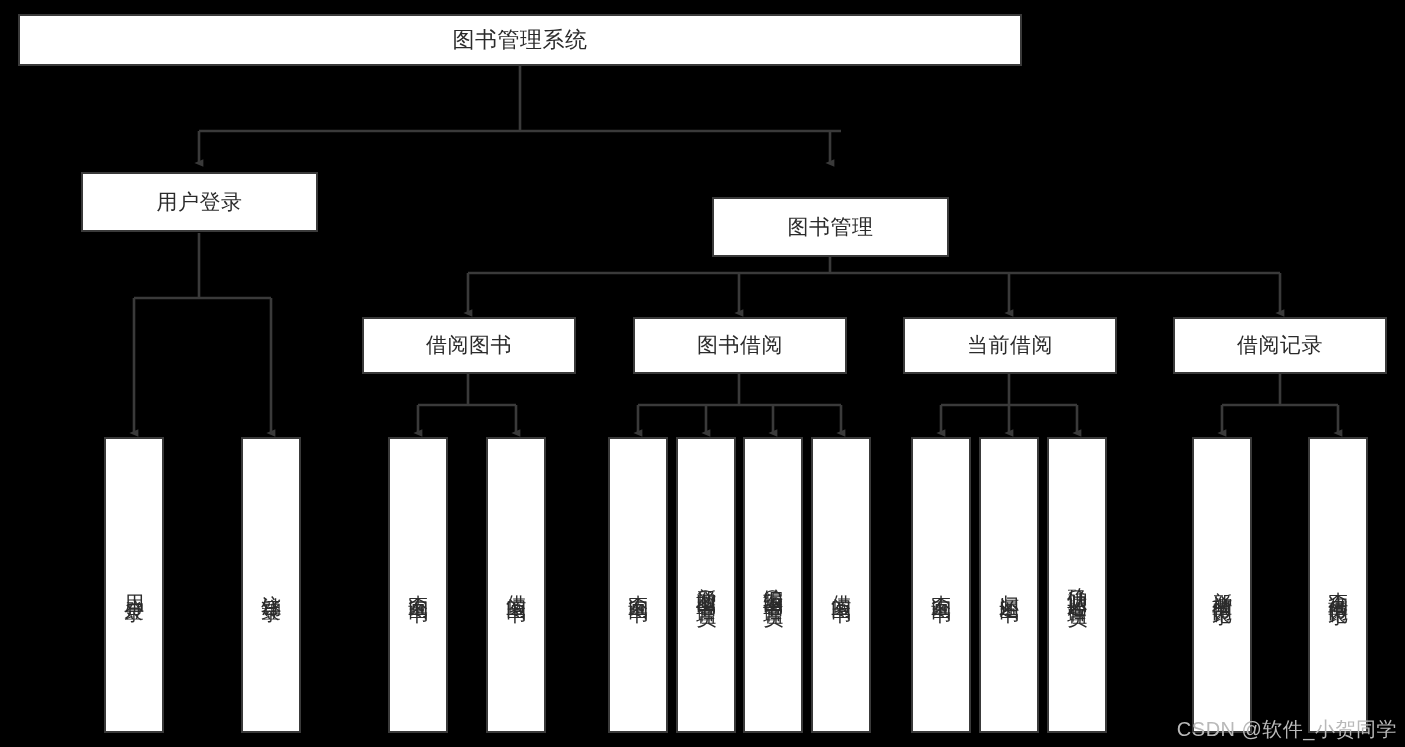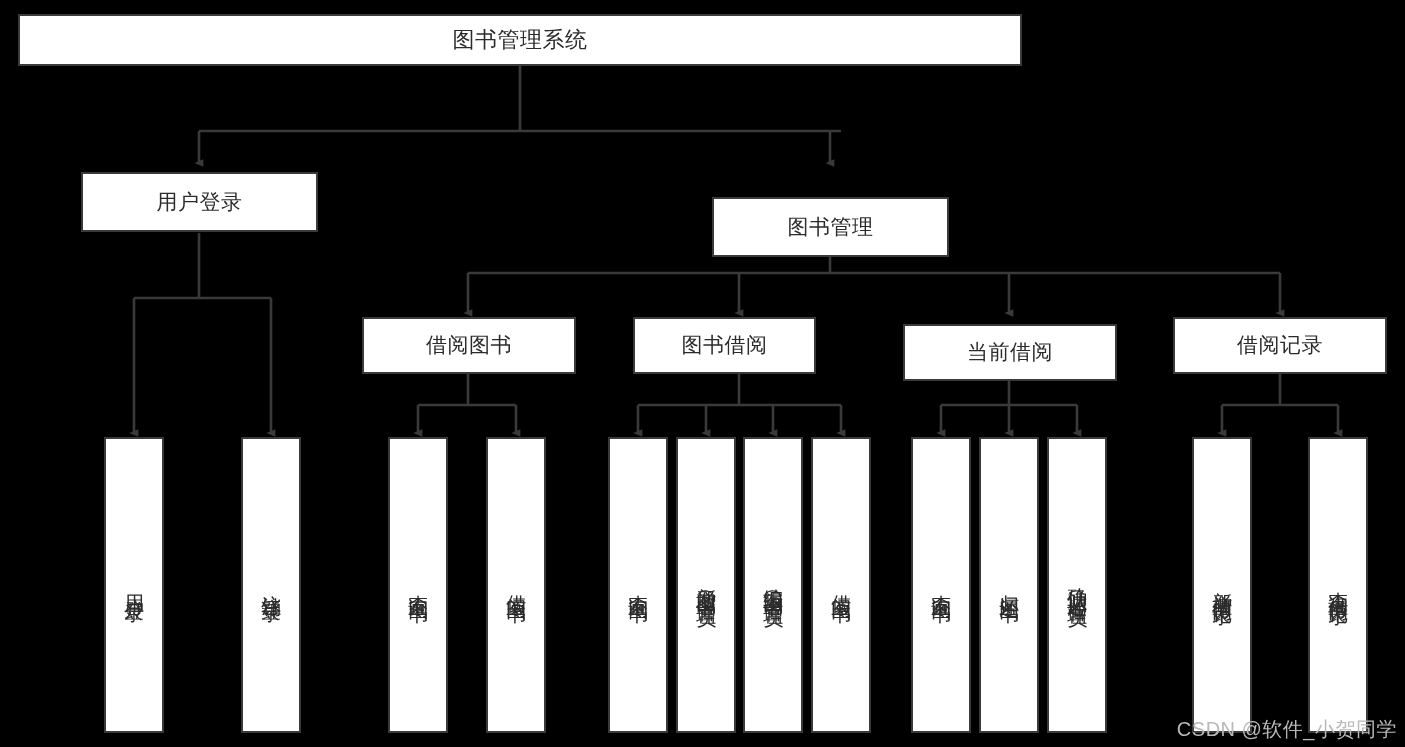--- a/index.html
+++ b/index.html
@@ -139,24 +139,24 @@
   <div class="node-box" style="left:81px; top:172px; width:237px; height:60px;">
     <span class="node-label">用户登录</span>
   </div>
   <div class="node-box" style="left:712px; top:172px; width:237px; height:60px;margin-top:25px;">
     <span class="node-label">图书管理</span>
   </div>
 
   <div class="node-box" style="left:362px; top:317px; width:214px; height:57px;">
     <span class="node-label">借阅图书</span>
   </div>
-  <div class="node-box" style="left:633px; top:317px; width:183px; height:57px;">
+  <div class="node-box" style="left:633px; top:317px; width:214px; height:57px;">
     <span class="node-label">图书借阅</span>
   </div>
-  <div class="node-box" style="left:903px; top:324px; width:214px; height:57px;">
+  <div class="node-box" style="left:903px; top:317px; width:214px; height:57px;">
     <span class="node-label">当前借阅</span>
   </div>
   <div class="node-box" style="left:1173px; top:317px; width:214px; height:57px;">
     <span class="node-label">借阅记录</span>
   </div>
 
   <div class="node-box vertical" style="left:104px; top:437px; width:60px; height:296px;">
     <span class="node-label">用户登录</span>
   </div>
   <div class="node-box vertical" style="left:241px; top:437px; width:60px; height:296px;">

